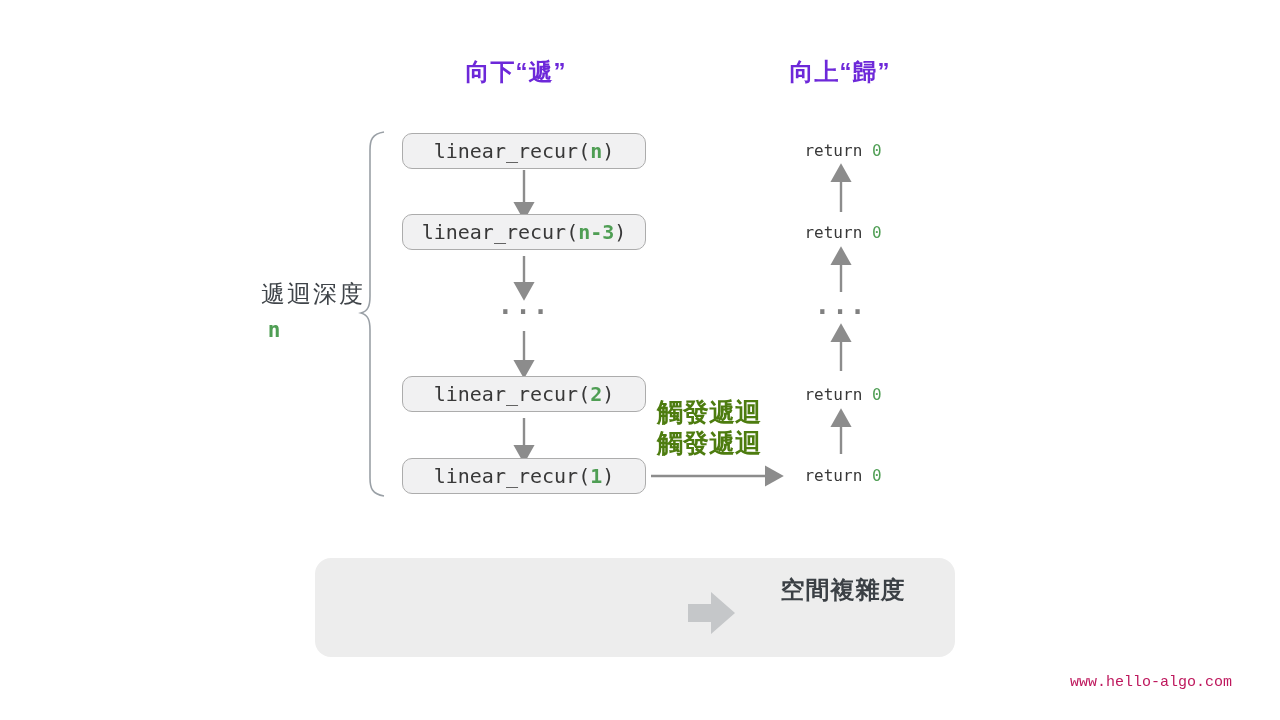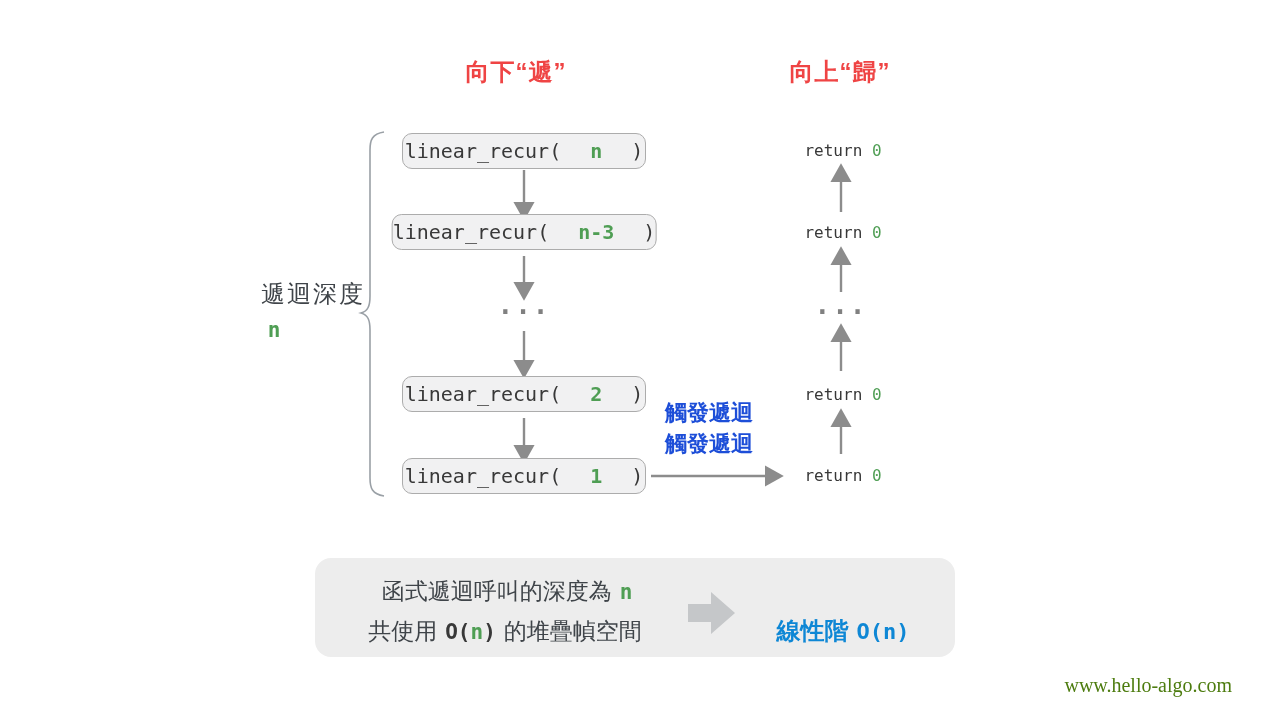--- a/index.html
+++ b/index.html
@@ -4,54 +4,54 @@
 <style>
   html,body { margin:0; padding:0; background:#ffffff; }
   .canvas {
     position:relative; width:1280px; height:720px; overflow:hidden;
     background:#ffffff;
     font-family:"Liberation Sans","DejaVu Sans",sans-serif;
   }
   .abs { position:absolute; }
   .cc  { transform:translate(-50%,-50%); white-space:nowrap; }
 
-  .hdr { font-size:24px; font-weight:bold; color:#ef4444; letter-spacing:1px; }
+  .hdr { font-size:24px; font-weight:bold; color:#6d28d9; letter-spacing:1px; }
 
   .depth-label { font-size:24px; font-weight:500; color:#3f4449; letter-spacing:2px; }
   .depth-value { font-size:21px; font-weight:bold; color:#4f9e54; font-family:"DejaVu Sans Mono",monospace; }
 
   .callbox {
     box-sizing:border-box; min-width:244px; height:36px;
     background:#f1f1f2; border:1.5px solid #acacac; border-radius:10px;
     display:flex; align-items:center; justify-content:center;
-    font-family:"DejaVu Sans Mono",monospace; font-size:20px; color:#383838;gap:29px;
+    font-family:"DejaVu Sans Mono",monospace; font-size:20px; color:#383838;
   }
   .arg { color:#4f9e54; font-weight:bold; }
 
   .return-line { font-family:"DejaVu Sans Mono",monospace; font-size:16px; color:#383838; }
   .return-line .rv { color:#4f9e54; }
 
   .ellipsis {
     font-family:"DejaVu Sans Mono",monospace; font-weight:bold;
     font-size:26px; color:#808080; letter-spacing:2px;
     transform:translate(-50%,-66%);
   }
 
-  .term { font-size:22px; font-weight:bold; color:#1d4ed8; line-height:31px; text-align:left; }
+  .term { font-size:26px; font-weight:bold; color:#4d7c0f; line-height:31px; text-align:left; }
 
   .panel { background:#ededed; border-radius:16px; }
   .sum-line { font-size:23px; font-weight:500; color:#3f4449; }
   .sum-line .mono-dark { font-family:"DejaVu Sans Mono",monospace; font-size:21px; color:#383838; font-weight:bold; }
   .sum-line .gv { font-family:"DejaVu Sans Mono",monospace; font-size:21px; color:#4f9e54; font-weight:bold; }
   .gap-l { margin-left:8px; } .gap-r { margin-right:8px; }
   .sum-title { font-size:24px; font-weight:bold; color:#3b4045; letter-spacing:1px; }
   .sum-result { font-size:24px; font-weight:bold; color:#0e87d5; }
   .sum-result .bo { font-family:"DejaVu Sans Mono",monospace; font-size:22px; }
 
-  .watermark { font-family:Liberation Serif, serif; font-size:20px; color:#4d7c0f; }
+  .watermark { font-family:Liberation Mono, monospace; font-size:15px; color:#be185d; }
 </style>
 </head>
 <body>
 
 <div class="canvas">
 
   <svg class="abs" style="left:0; top:0; pointer-events:none;" width="1280" height="720" viewBox="0 0 1280 720">
     <defs>
       <marker id="ah" markerWidth="9" markerHeight="9" refX="1" refY="4.5" orient="auto">
         <path d="M0,0 L8,4.5 L0,9 Z" fill="#8c8c8c"></path>
@@ -116,30 +116,22 @@
     <span>return</span> <span class="rv">0</span>
   </div>
 
   <div class="abs cc term" style="left:709px; top:428px;">
     <div>觸發遞迴</div>
     <div>觸發遞迴</div>
   </div>
 
   <div class="abs panel" style="left:315px; top:558px; width:640px; height:99px;"></div>
 
-  <div class="abs cc sum-line" style="left:507px; top:591px;">
-    <span>函式遞迴呼叫的深度為</span><span class="gv gap-l">n</span>
-  </div>
-  <div class="abs cc sum-line" style="left:505px; top:631px;">
-    <span class="gap-r">共使用</span><span class="mono-dark">O(</span><span class="gv">n</span><span class="mono-dark">)</span><span class="gap-l">的堆疊幀空間</span>
-  </div>
 
   <svg class="abs" style="left:686px; top:591px; pointer-events:none;" width="52" height="44" viewBox="0 0 52 44">
     <polygon points="2,13 25,13 25,1 49,22 25,43 25,31 2,31" fill="#c5c7c9"></polygon>
   </svg>
 
-  <div class="abs cc sum-result" style="left:843px; top:631px;">
-    <span>線性階</span><span class="bo gap-l">O(n)</span>
-  </div>
+  <div class="abs cc sum-title" style="left:843px; top:590px;">空間複雜度</div>
 
   <div class="abs watermark" style="right:48px; top:674px;">www.hello-algo.com</div>
 
 </div>
 
 </body></html>

